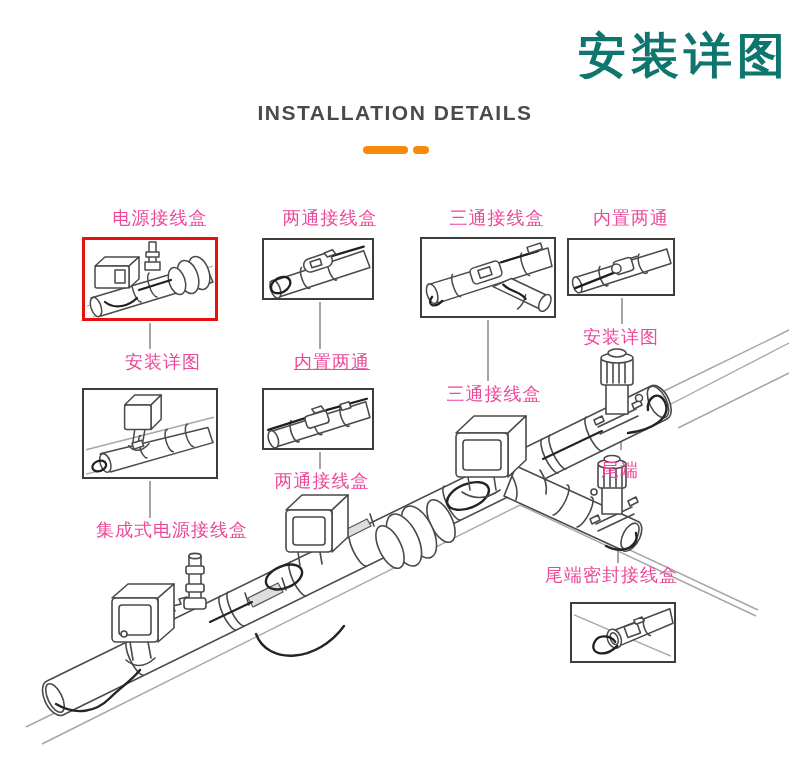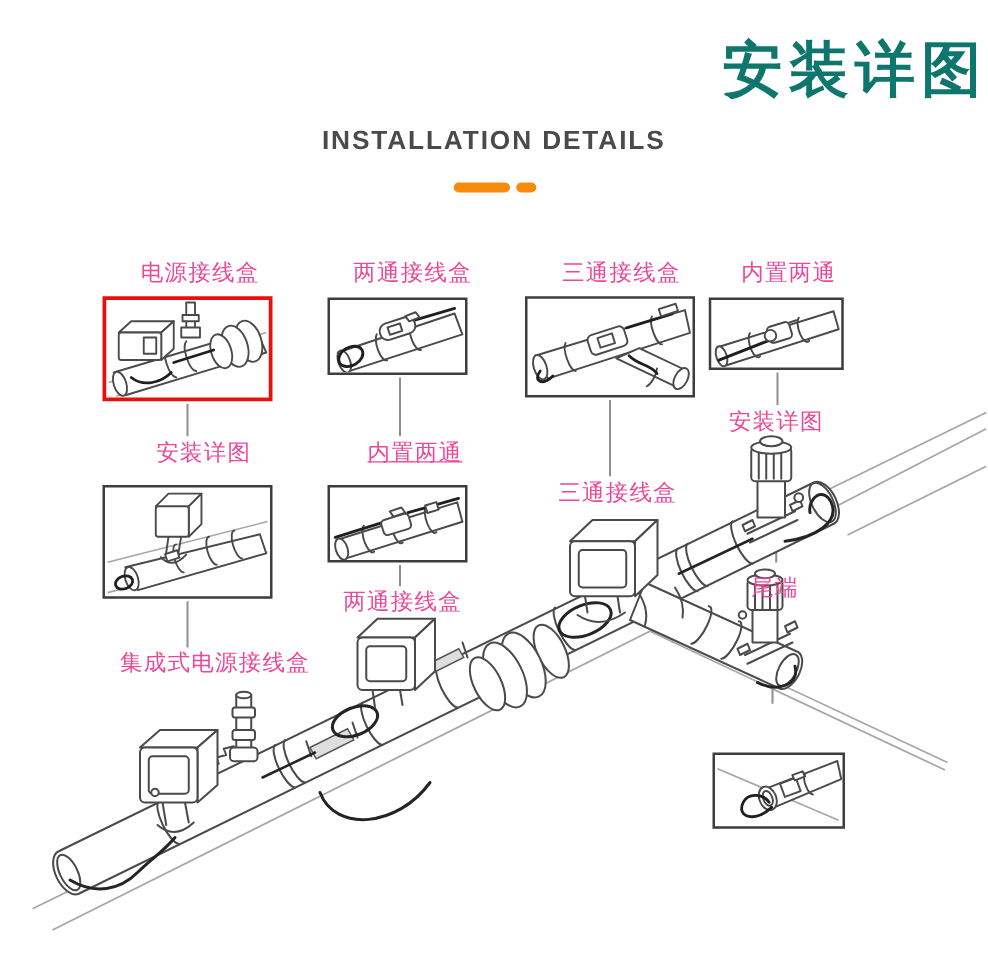--- a/index.html
+++ b/index.html
@@ -154,20 +154,21 @@
   <div class="lbl" style="left:571px;top:208px;width:120px;">内置两通</div>
 
   <div class="lbl" style="left:103px;top:352px;width:120px;">安装详图</div>
   <div class="lbl" style="left:272px;top:352px;width:120px;text-decoration:underline;">内置两通</div>
   <div class="lbl" style="left:561px;top:327px;width:120px;">安装详图</div>
 
   <div class="lbl" style="left:438px;top:384px;width:112px;">三通接线盒</div>
   <div class="lbl" style="left:262px;top:471px;width:120px;">两通接线盒</div>
   <div class="lbl" style="left:580px;top:460px;width:80px;">尾端</div>
   <div class="lbl" style="left:84px;top:520px;width:152px;margin-left:12px;">集成式电源接线盒</div>
+  <div class="lbl" style="left:545px;top:565px;width:130px;">尾端密封接线盒</div>
 
   <div class="thumb red" style="left:82px;top:237px;width:136px;height:84px;">
     <svg viewBox="0 0 130 78">
       <path class="tbg" d="M 2 66 L 128 26"></path>
       <path class="tbg" d="M 8 77 L 128 42"></path>
       <path class="tlf" d="M 6 58 L 120 24 L 128 42 L 16 76 Z"></path>
       <ellipse class="tlf" cx="11" cy="67" rx="5" ry="10" transform="rotate(-18 11 67)"></ellipse>
       <ellipse class="tlf" cx="114" cy="33" rx="10" ry="17" transform="rotate(-18 114 33)"></ellipse>
       <ellipse class="tlf" cx="103" cy="37" rx="10" ry="17" transform="rotate(-18 103 37)"></ellipse>
       <ellipse class="tlf" cx="92" cy="41" rx="8" ry="14" transform="rotate(-18 92 41)"></ellipse>

